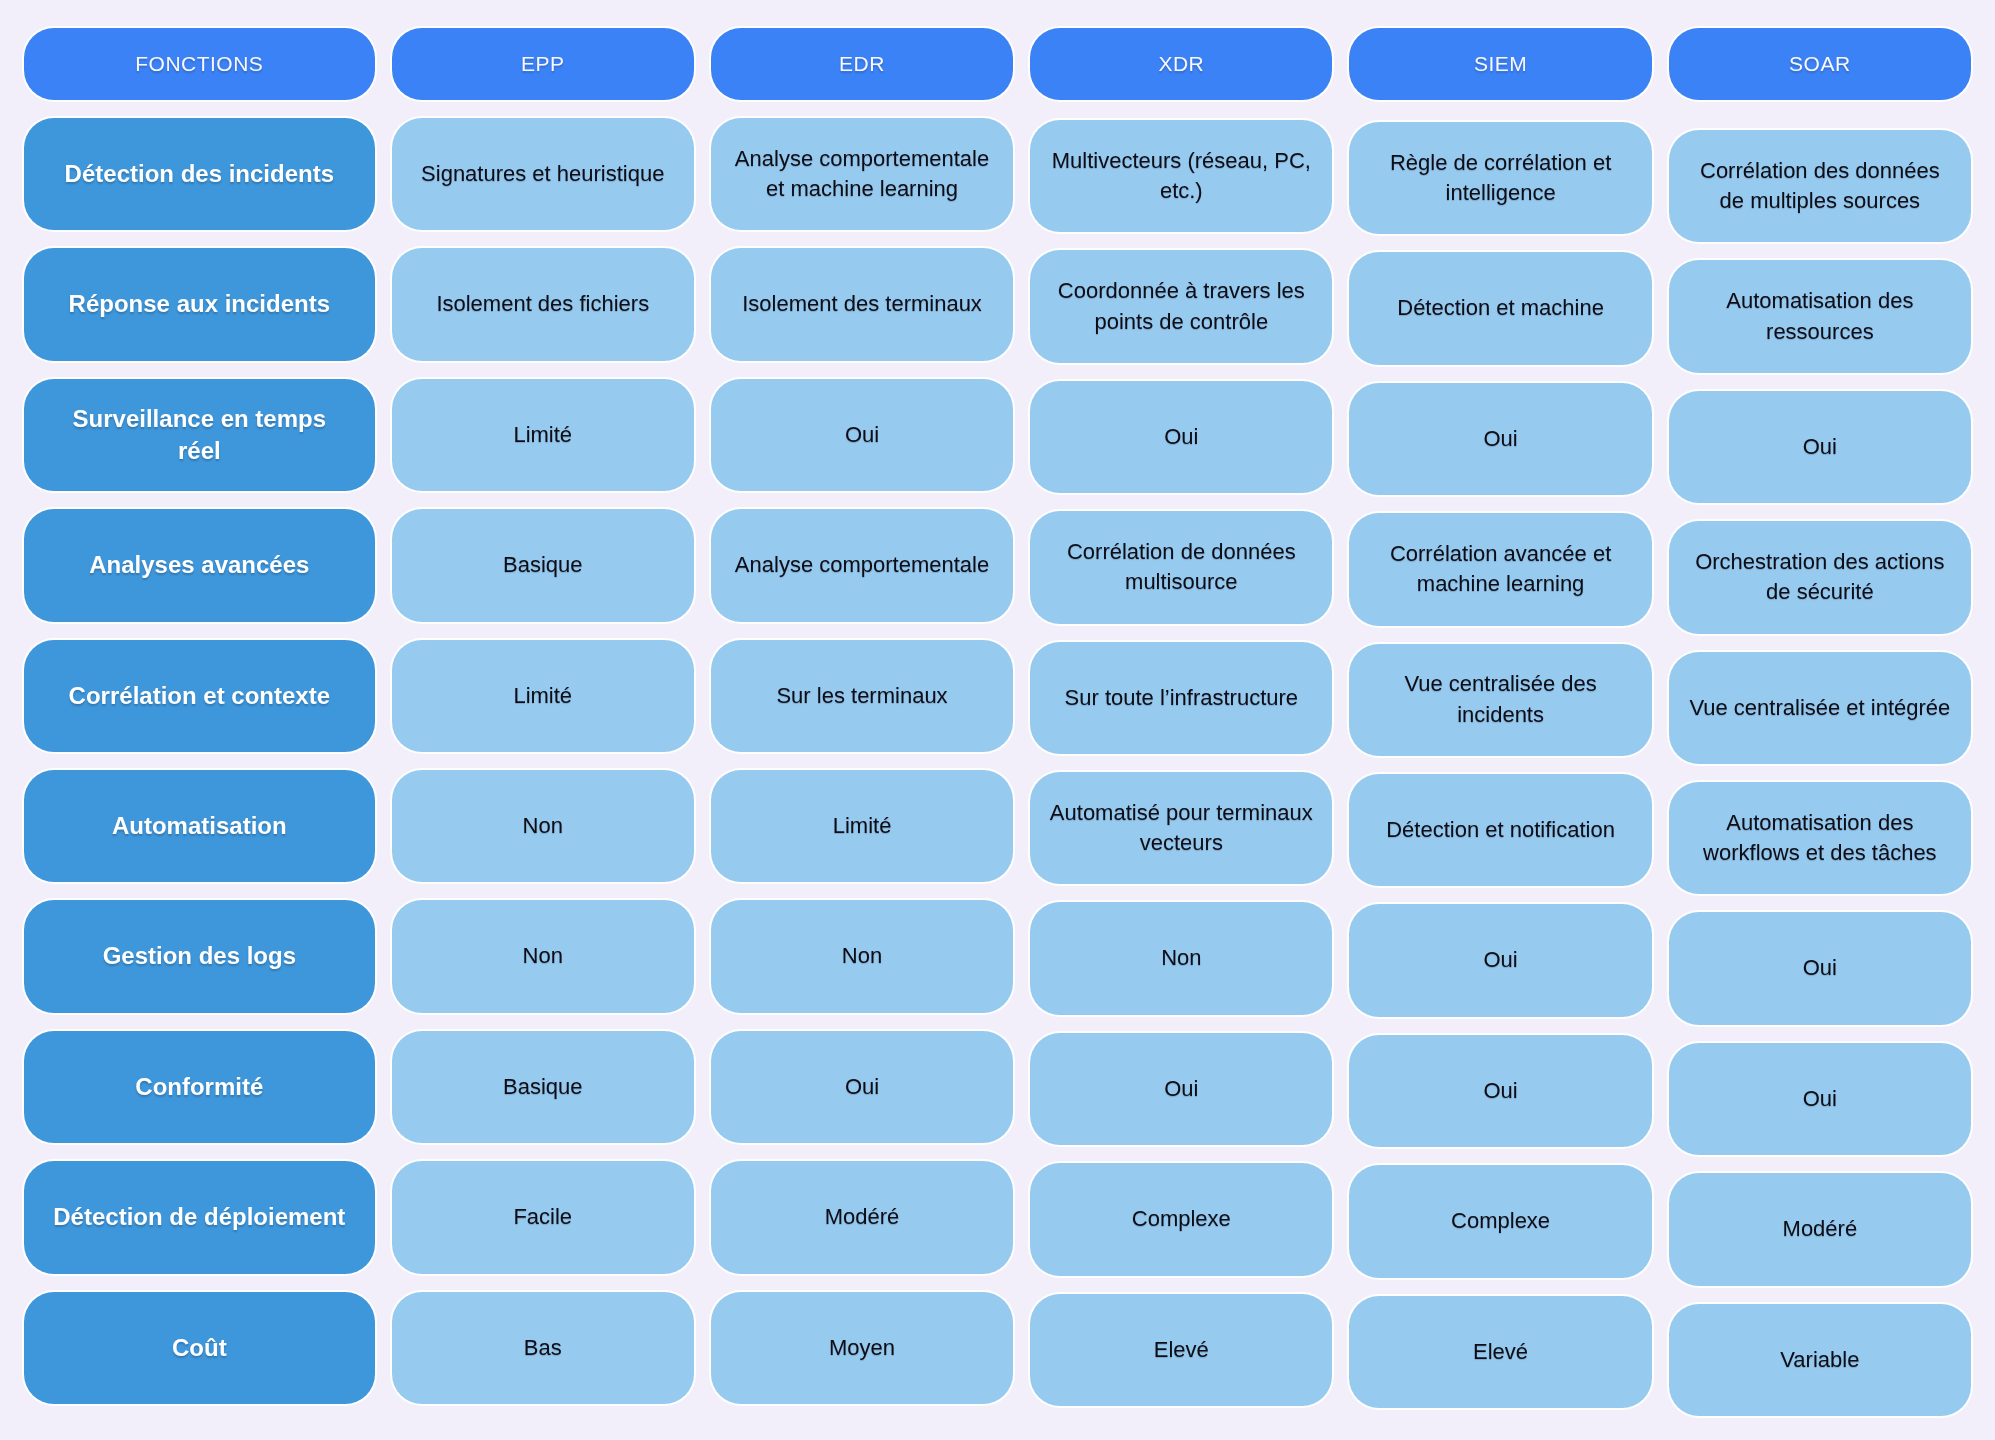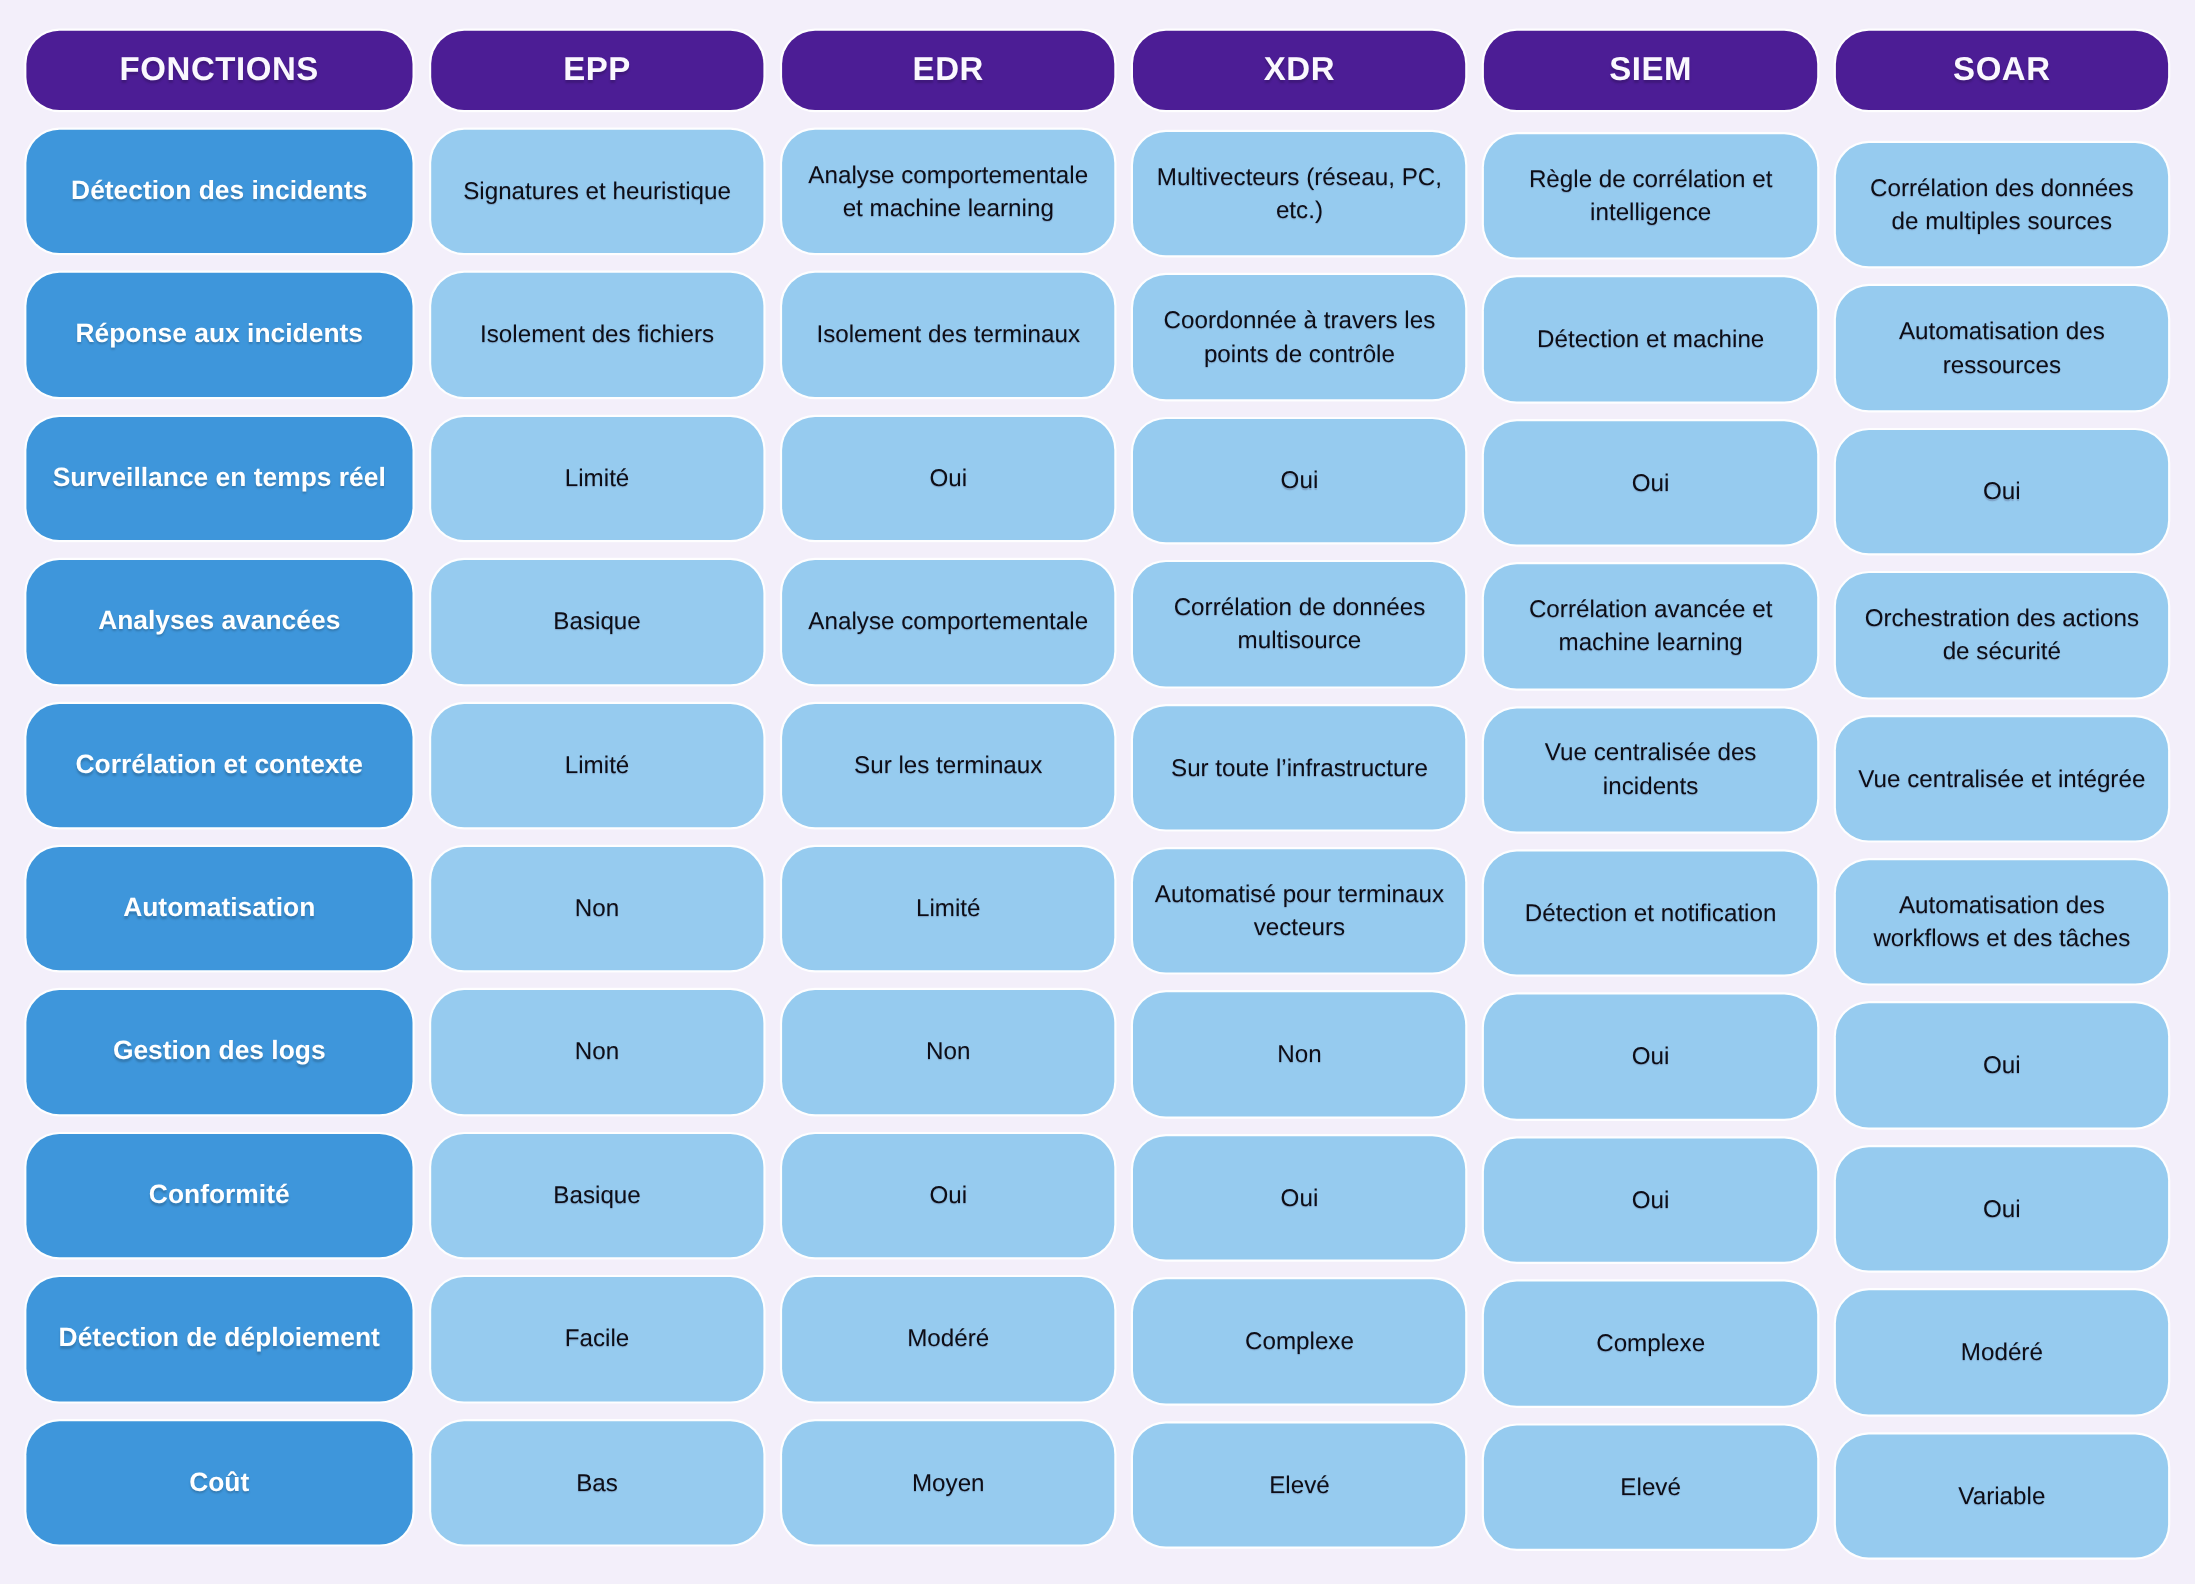--- a/index.html
+++ b/index.html
@@ -36,35 +36,35 @@
     display: flex;
     align-items: center;
     justify-content: center;
     text-align: center;
     box-sizing: border-box;
     box-shadow: 0 0 0 2px rgba(255,255,255,0.9);
   }
   .head {
     flex: 0 0 72px;
     height: 72px;
-    background: #4c1d95;
+    background: #3b82f6;
     color: #FAF8FE;
-    font-weight: bold;
-    font-size: 30px;
+    font-weight: normal;
+    font-size: 21px;
     letter-spacing: 0.5px;
     text-shadow: 0 2px 2px rgba(0,0,0,0.18);
   }
   .rowlabel {
     flex: 1 1 0;
     background: #3E96DB;
     color: #FFFFFF;
     font-weight: bold;
     font-size: 24px;
     line-height: 1.35;
-    padding: 8px 8px;
+    padding: 8px 24px;
     text-shadow: 0 2px 2px rgba(0,0,0,0.2);
   }
   .cell {
     flex: 1 1 0;
     background: #96CBEF;
     color: #0D0D16;
     font-size: 22px;
     line-height: 1.38;
     padding: 8px 18px;
     text-shadow: 0 1px 1px rgba(70,70,110,0.3);

